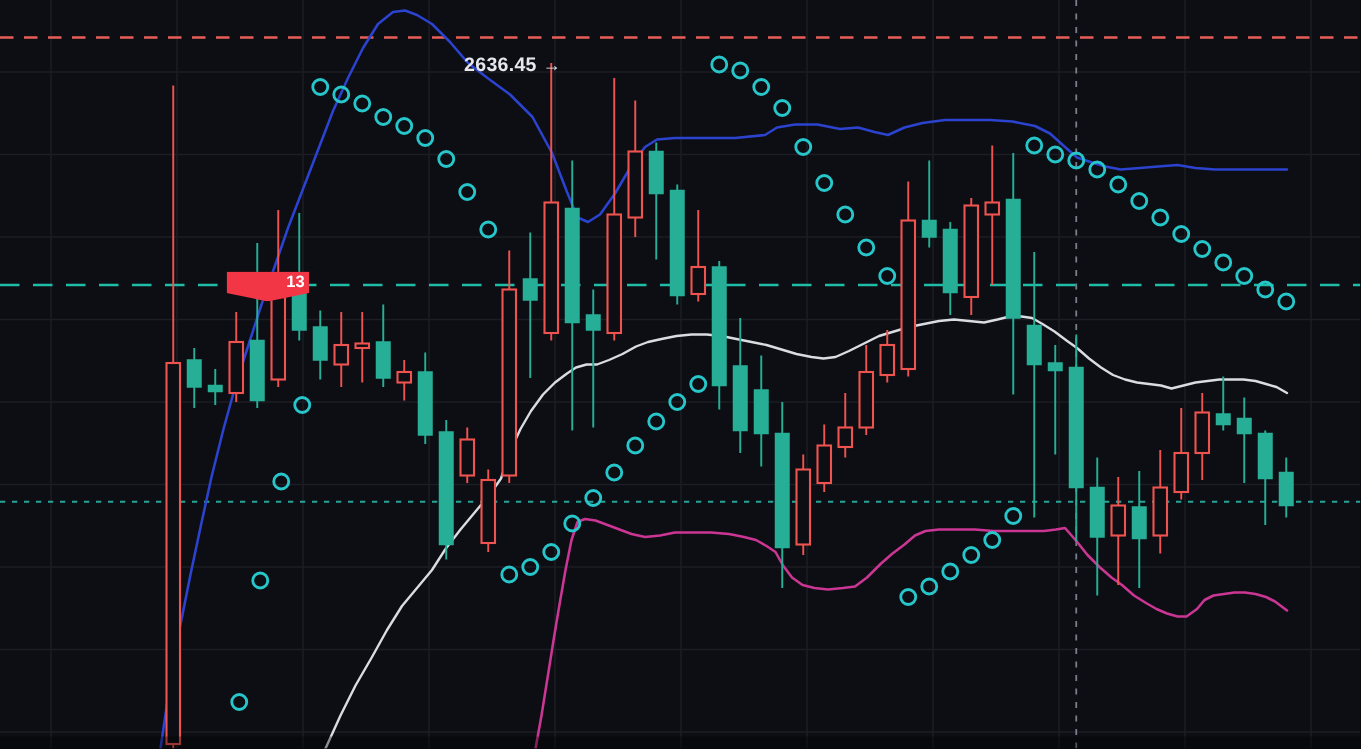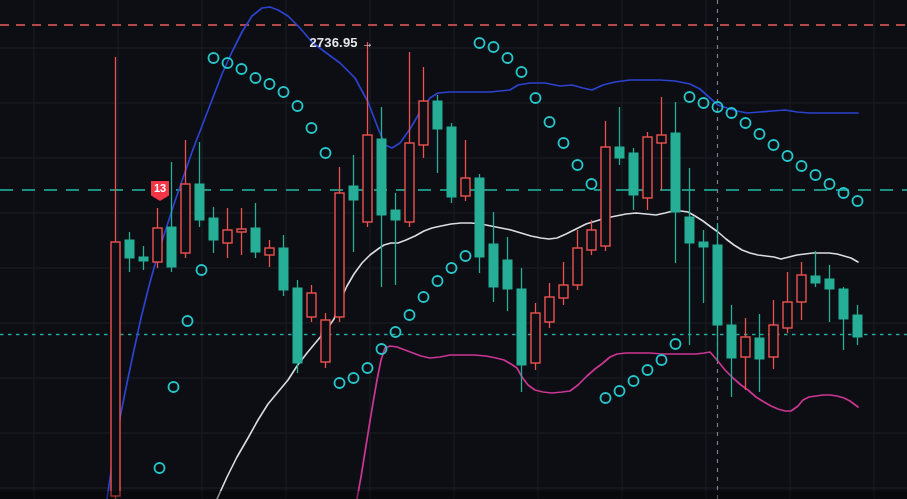--- a/index.html
+++ b/index.html
@@ -13,20 +13,21 @@
     color:#e4e7ec;font-size:13px;font-weight:bold;letter-spacing:.2px;
     pointer-events:none;white-space:nowrap;
   }
   .price-label .arr{font-size:12px;margin-left:4px;color:#dfe3e8;}
   .marker-badge{
     position:absolute;left:151px;top:181px;width:18px;height:20px;
     background:#f23645;color:#fff;font-size:11px;font-weight:bold;
     text-align:center;line-height:15px;
     clip-path:polygon(0 0,100% 0,100% 72%,50% 100%,0 72%);
     box-shadow:0 0 0 1px rgba(0,0,0,.4);
+    padding-left:37px;
   }
 </style>
 </head>
 <body>
 
 <div class="chart-wrap">
   <svg id="chart-svg" width="907" height="499" viewBox="0 0 907 499">
       <rect x="0" y="0" width="907" height="499" fill="#0c0e13"></rect>
       <line x1="34" y1="0" x2="34" y2="499" stroke="#1b1e25" stroke-width="1"></line>
       <line x1="118" y1="0" x2="118" y2="499" stroke="#1b1e25" stroke-width="1"></line>
@@ -210,18 +211,18 @@
       <circle cx="773.5" cy="145" r="5" fill="none" stroke="#26c6ca" stroke-width="1.9"></circle>
       <circle cx="787.5" cy="156" r="5" fill="none" stroke="#26c6ca" stroke-width="1.9"></circle>
       <circle cx="801.5" cy="166" r="5" fill="none" stroke="#26c6ca" stroke-width="1.9"></circle>
       <circle cx="815.5" cy="175" r="5" fill="none" stroke="#26c6ca" stroke-width="1.9"></circle>
       <circle cx="829.5" cy="184" r="5" fill="none" stroke="#26c6ca" stroke-width="1.9"></circle>
       <circle cx="843.5" cy="193" r="5" fill="none" stroke="#26c6ca" stroke-width="1.9"></circle>
       <circle cx="857.5" cy="201" r="5" fill="none" stroke="#26c6ca" stroke-width="1.9"></circle>
       <rect x="0" y="491" width="907" height="8" fill="rgba(0,0,0,0.35)"></rect>
     </svg>
   <div class="price-label">
-    <span>2736.95</span><span class="arr">→</span>
+    <span>2636.45</span><span class="arr">→</span>
   </div>
   <div class="marker-badge">
     <span>13</span>
   </div>
 </div>
 
 </body></html>

